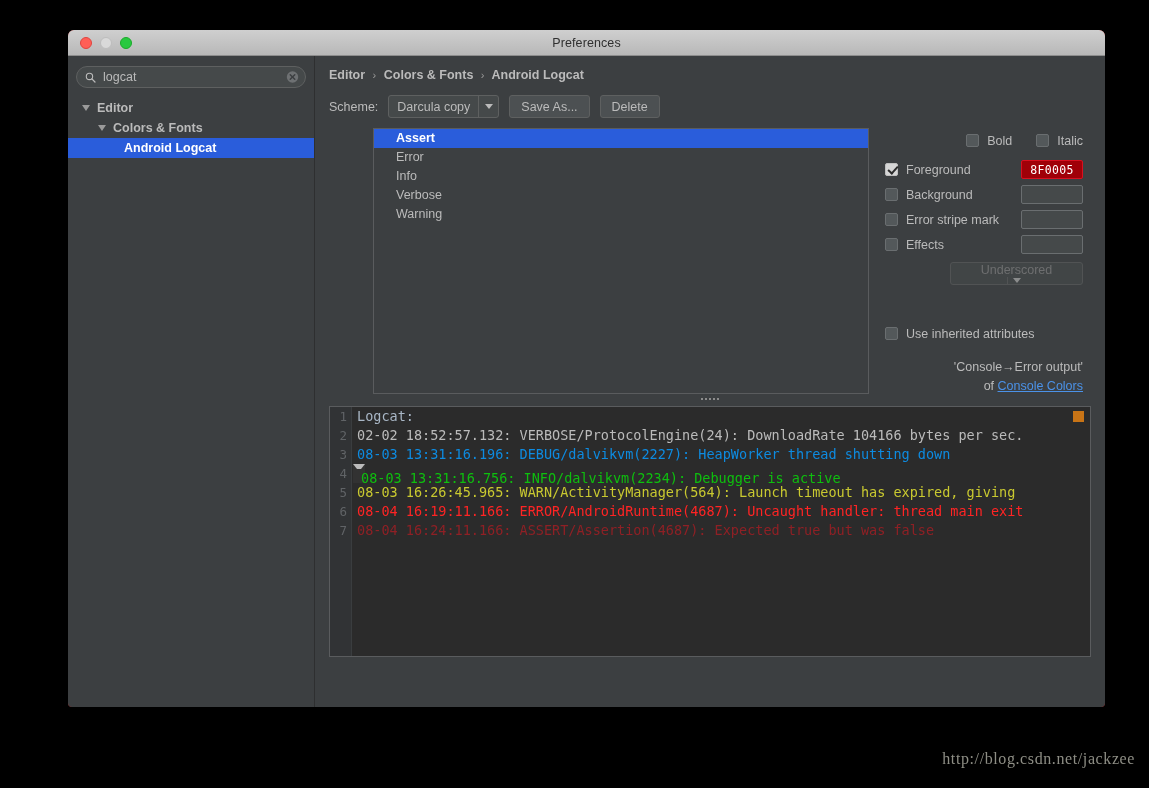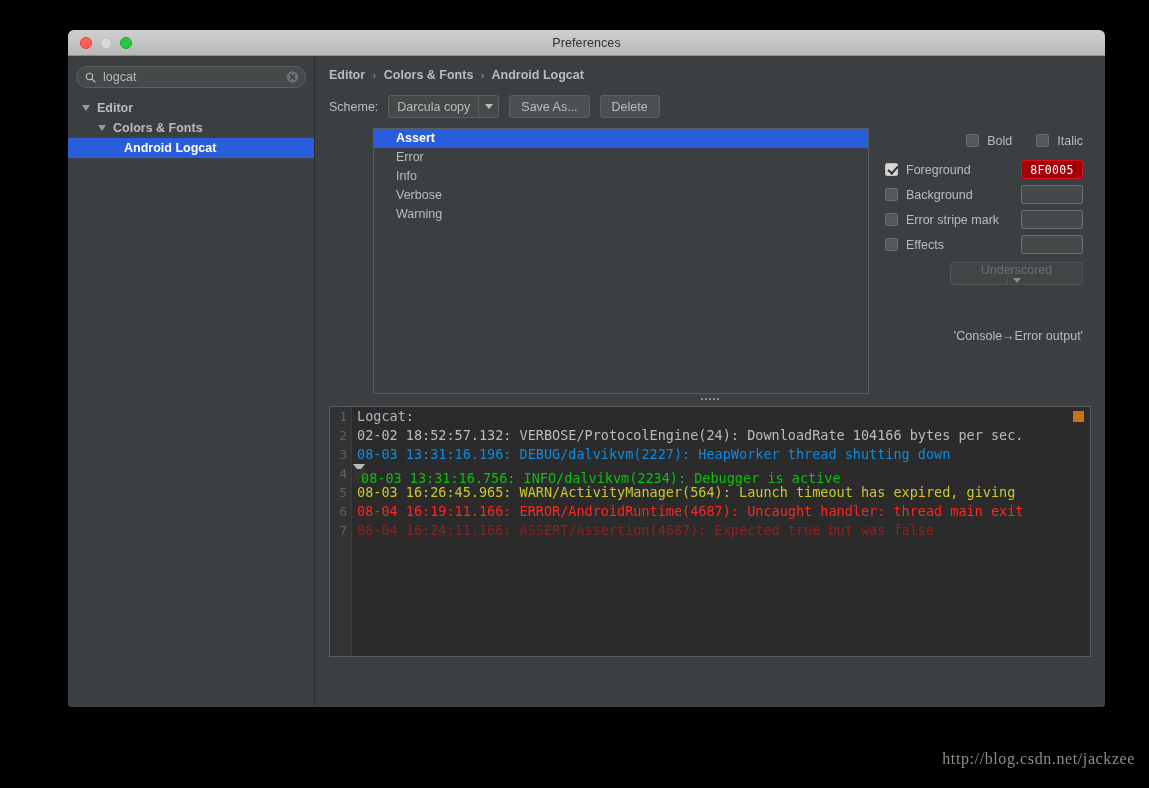--- a/index.html
+++ b/index.html
@@ -307,22 +307,29 @@
           <div id="effects-combo-row">
             <div class="combo" id="effects-combo">
               <span class="val">Underscored</span>
               <span class="arrowbox">
                   <i class="caret"></i>
                 </span>
             </div>
           </div>
 
           <div id="inherit-block">
+            <div class="chk-row">
+              <span class="chkbox"></span>
+              <span class="chk-label">Use inherited attributes</span>
+            </div>
             <div id="inherit-note">
               <div>'Console→Error output'</div>
+              <div>
+                <span>of </span><a href="#">Console Colors</a>
+              </div>
             </div>
           </div>
 
         </div>
       </div>
 
       <div id="splitter">
         <div id="splitter-grip">
           <i></i>
             <i></i>

